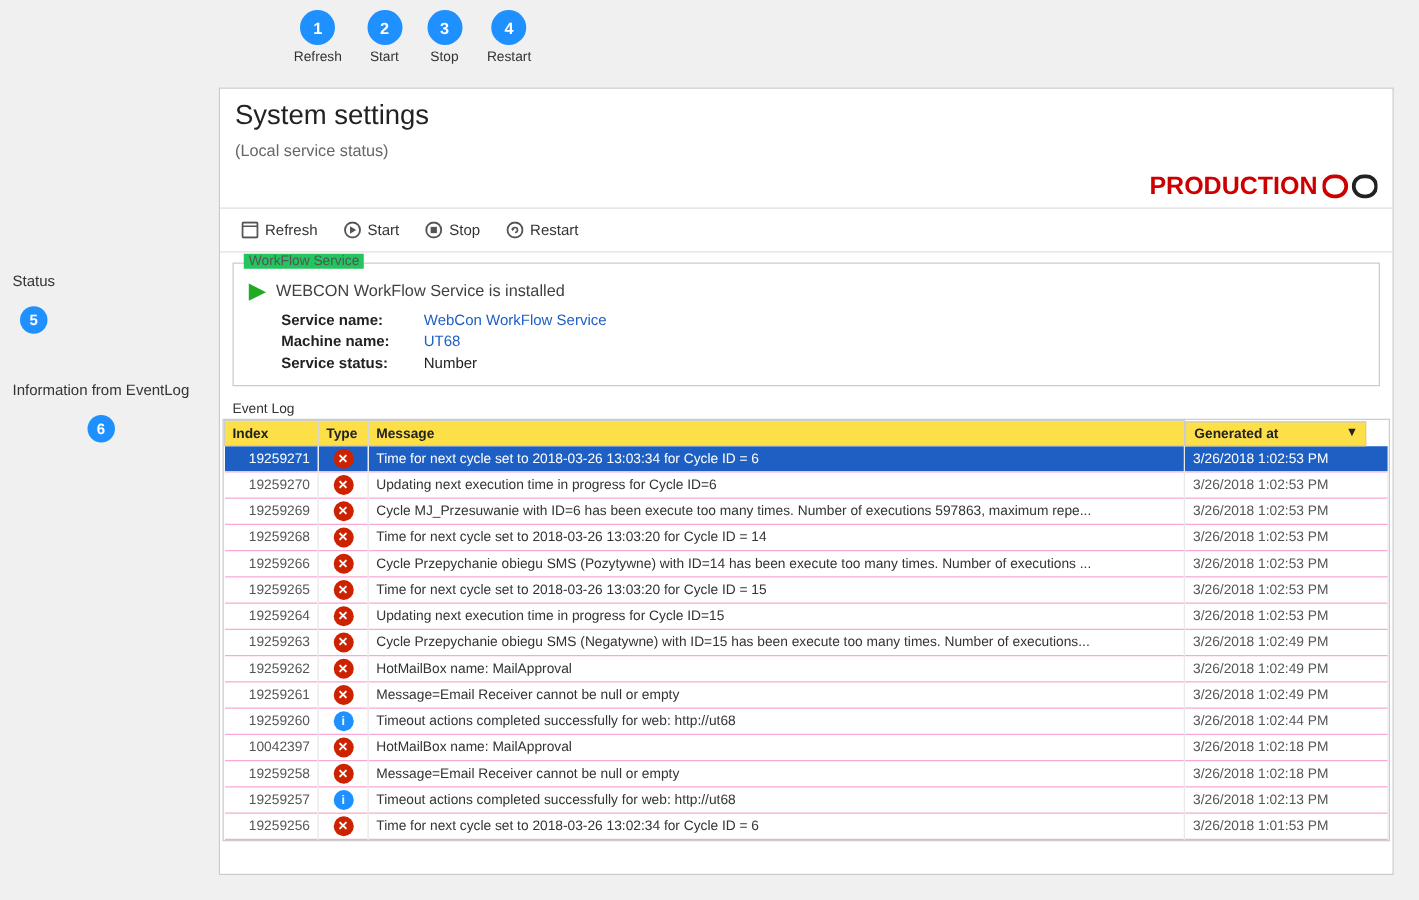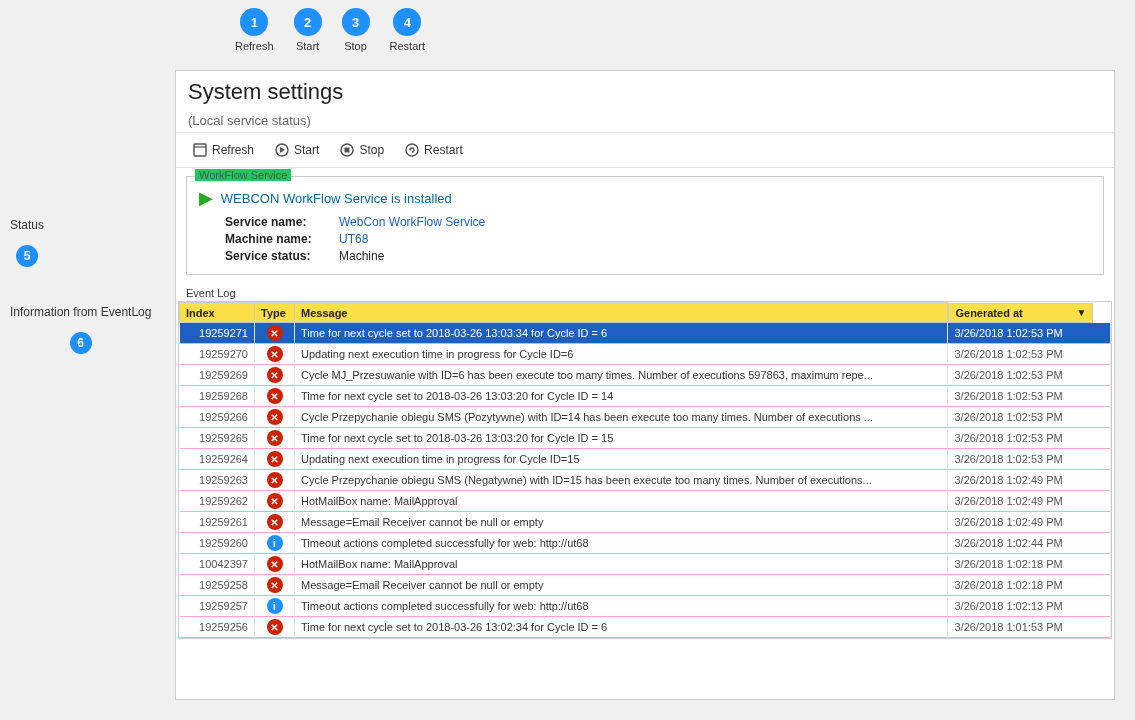--- a/index.html
+++ b/index.html
@@ -165,21 +165,21 @@
       align-items: center;
       gap: 8px;
       padding: 6px 0 6px 4px;
     }
     .play-icon {
       color: #22aa22;
       font-size: 18px;
     }
     .wf-status-text {
       font-size: 13px;
-      color: #0369a1;
+      color: #404040;
     }
     .wf-info {
       padding-left: 30px;
     }
     .wf-info-row {
       display: flex;
       gap: 4px;
       margin-bottom: 3px;
     }
     .wf-info-label {
@@ -311,20 +311,28 @@
         <span class="icon-label">Restart</span>
       </div>
     </div>
   </div>
 
   <div class="main-panel">
 
     <div class="panel-header">
       <span class="panel-title">System settings</span>
       <span class="panel-subtitle">(Local service status)</span>
+      <div class="production-badge">
+        <span>PRODUCTION</span>
+
+        <svg width="44" height="26" viewBox="0 0 44 26">
+          <rect x="1" y="5" width="18" height="16" rx="8" ry="8" fill="none" stroke="#cc0000" stroke-width="3"></rect>
+          <rect x="25" y="5" width="18" height="16" rx="8" ry="8" fill="none" stroke="#222" stroke-width="3"></rect>
+        </svg>
+      </div>
     </div>
 
     <div class="toolbar-row">
       <button class="tb-btn">
         <span class="tb-icon">
           <svg width="14" height="14" viewBox="0 0 14 14">
               <rect x="1" y="1" width="12" height="12" rx="1" fill="none" stroke="#555" stroke-width="1.5"></rect>
               <line x1="1" y1="4" x2="13" y2="4" stroke="#555" stroke-width="1.2"></line>
             </svg>
         </span>
@@ -370,21 +378,21 @@
         <div class="wf-info-row">
           <span class="wf-info-label">Service name:</span>
           <span class="wf-info-value">WebCon WorkFlow Service</span>
         </div>
         <div class="wf-info-row">
           <span class="wf-info-label">Machine name:</span>
           <span class="wf-info-value">UT68</span>
         </div>
         <div class="wf-info-row">
           <span class="wf-info-label">Service status:</span>
-          <span class="wf-info-value black">Machine</span>
+          <span class="wf-info-value black">Number</span>
         </div>
       </div>
     </div>
 
     <div class="eventlog-header">Event Log</div>
     <div class="table-wrapper">
       <table class="event-table">
         <thead>
           <tr>
             <th style="width:75px;">Index</th>

